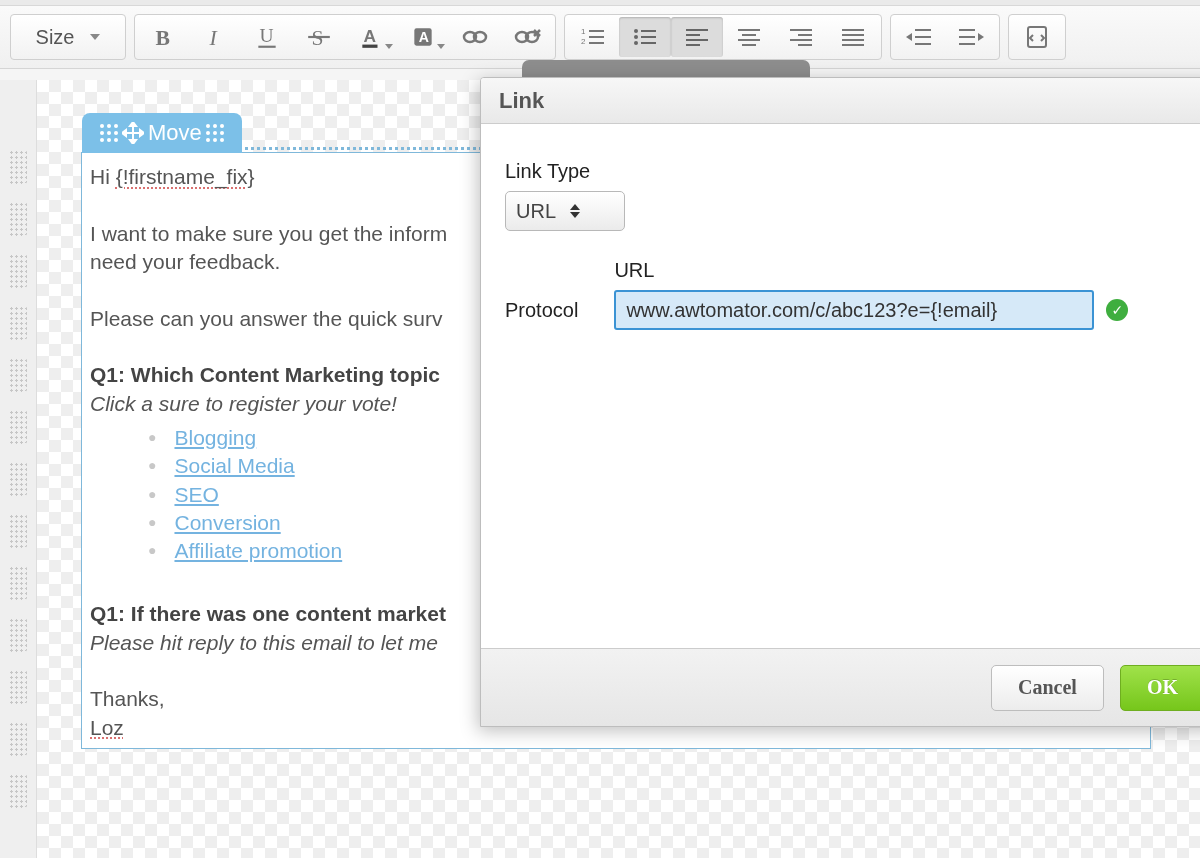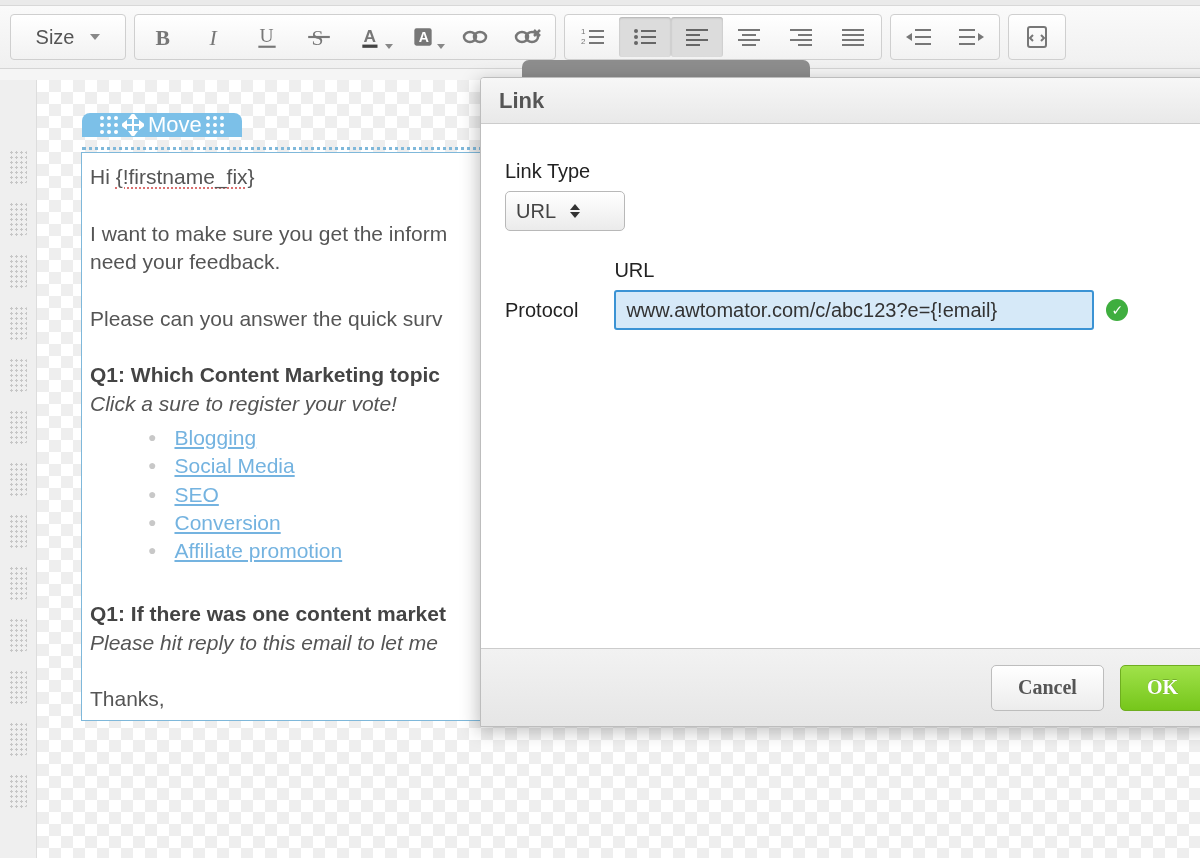--- a/index.html
+++ b/index.html
@@ -93,21 +93,21 @@
     width:1070px;
     background:#fff;
     border:1px solid #7fb8da;
     padding:10px 8px 6px 8px;
   }
   .email-block .dotted-top{
     position:absolute; top:-6px; left:0; right:0; height:4px;
     border-top:3px dotted #7fb8da;
   }
   .move-tab{
-    position:absolute; top:-40px; left:0; height:24px;
+    position:absolute; top:-40px; left:0; height:40px;
     background:#7cc0e8;
     border-top-left-radius:8px; border-top-right-radius:8px;
     display:flex; align-items:center; gap:4px;
     padding:0 18px; color:#fff; font-size:22px;
     cursor:move;
   }
   .dots3x3{
     display:grid; grid-template-columns:repeat(3,4px); grid-template-rows:repeat(3,4px); gap:3px;
   }
   .dots3x3 span{ width:4px;height:4px;background:#fff;border-radius:50%; }
@@ -416,20 +416,21 @@
         <li><a href="#">Social Media</a></li>
         <li><a href="#">SEO</a></li>
         <li><a href="#">Conversion</a></li>
         <li><a href="#">Affiliate promotion</a></li>
       </ul>
       <br>
       <div><b>Q1: If there was one content market</b></div>
       <div><i>Please hit reply to this email to let me </i></div>
       <br>
       <div>Thanks,</div>
+      <div><span class="spellwave">Loz</span></div>
     </div>
   </div>
 </div>
 
 <div class="dialog-tab-stub"></div>
 
 <div class="dialog">
   <div class="dialog-title">
     <span>Link</span>
   </div>

